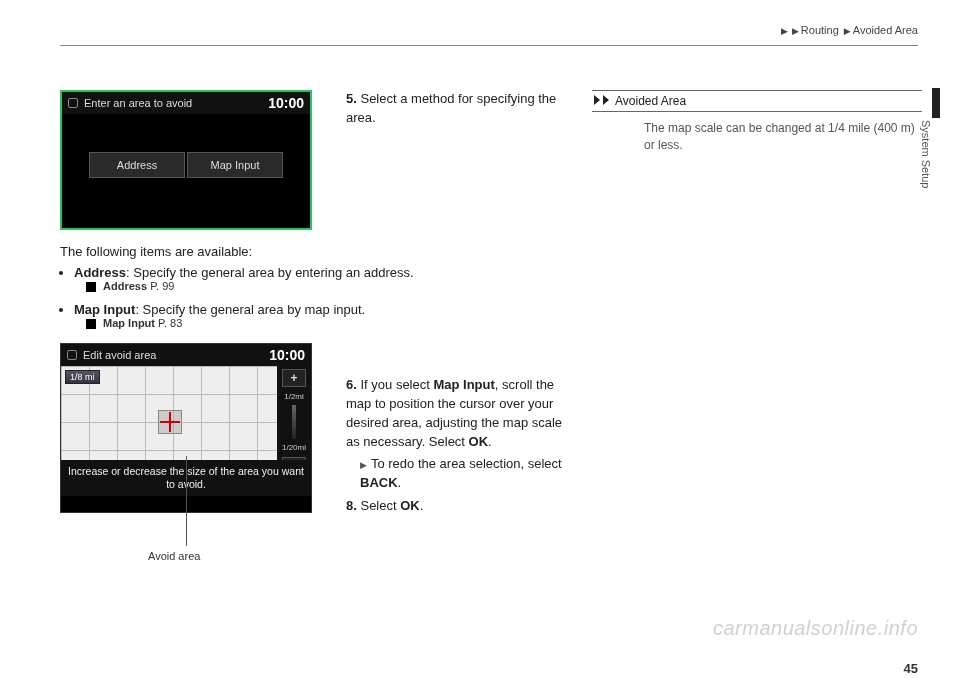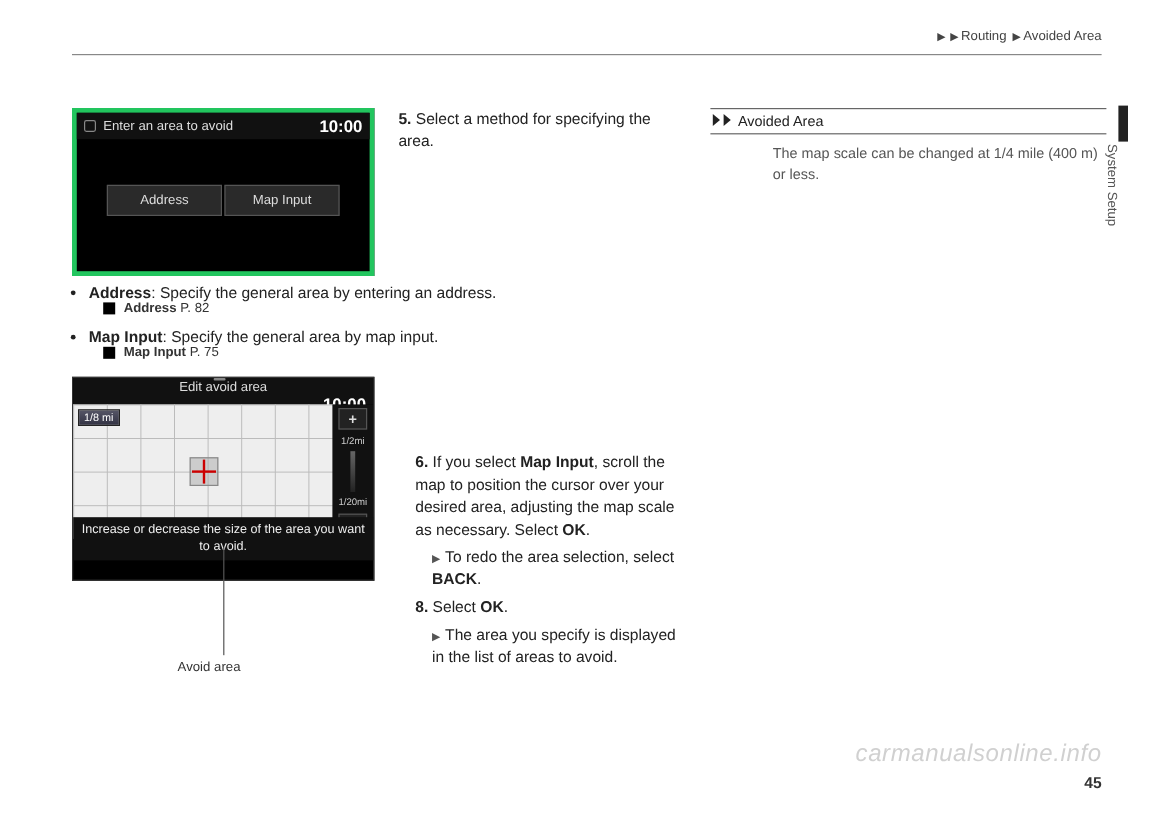--- a/index.html
+++ b/index.html
@@ -50,21 +50,21 @@
     position: absolute;
     left: 60px;
     top: 90px;
     width: 510px;
   }
   .shot1 {
     width: 252px;
     height: 140px;
     background: #000;
     position: relative;
-    border: 4px solid #22c55e;
+    border: 2px solid #22c55e;
   }
   .shot1-top {
     height: 22px;
     background: #111;
     display: flex;
     align-items: center;
     padding: 0 6px;
     color: #ddd;
     font-size: 11px;
   }
@@ -83,21 +83,21 @@
   .shot1-btn {
     width: 96px; height: 26px;
     background: #2a2a2a;
     border: 1px solid #555;
     color: #ddd;
     font-size: 11px;
     display: flex; align-items: center; justify-content: center;
   }
   .step5 {
     position: absolute;
-    left: 332px;
+    left: 346px;
     top: 90px;
     width: 225px;
     font-size: 13px;
     line-height: 1.45;
   }
   .step-num { font-weight: bold; }
   .items-intro {
     margin-top: 14px;
     font-size: 13px;
   }
@@ -123,21 +123,21 @@
   .shot2 {
     width: 252px;
     height: 170px;
     background: #000;
     border:1px solid #333;
     position: relative;
   }
   .shot2-top {
     height: 22px;
     background: #111;
-    display:flex;align-items:center;padding:0 6px;color:#ddd;font-size:11px;flex-direction:column;
+    display:flex;align-items:center;padding:0 6px;color:#ddd;font-size:11px;
   }
   .shot2-top .dot {
     width:10px;height:10px;border:1px solid #888;border-radius:2px;margin-right:6px;
   }
   .shot2-top .time{margin-left:auto;font-weight:bold;font-size:14px;color:#fff;}
   .map-area {
     position:absolute;top:22px;left:0;width:218px;height:112px;
     background:#eee;
     background-image:
       linear-gradient(#bbb 1px, transparent 1px),
@@ -229,21 +229,21 @@
   }
   .sidebar-head .chevfill2::before{
     content:"";display:inline-block;
     border-left:6px solid #222;border-top:5px solid transparent;border-bottom:5px solid transparent;
     margin-left:-3px;
   }
   .sidebar-body{
     font-size:12px;color:#555;padding:8px 4px;line-height:1.4;margin-left:48px;
   }
   .page-num{
-    position:absolute;right:42px;bottom:18px;
+    position:absolute;right:42px;bottom:2px;
     font-size:13px;font-weight:bold;color:#333;
   }
   .watermark{
     position:absolute;right:42px;bottom:38px;
     font-size:20px;color:rgba(120,120,120,.35);
     font-style:italic;letter-spacing:.5px;
   }
 </style>
 </head>
 <body>
@@ -265,36 +265,37 @@
         <span class="dot"></span>
         <span>Enter an area to avoid</span>
         <span class="time">10:00</span>
       </div>
       <div class="shot1-buttons">
         <div class="shot1-btn">Address</div>
         <div class="shot1-btn">Map Input</div>
       </div>
     </div>
 
+    <p class="items-intro">The following items are available:</p>
 
     <ul class="bullets">
       <li>
         <b>Address</b><span>: Specify the general area by entering an address.</span>
         <div class="ref">
           <span class="link-icon"></span>
           <b>Address</b>
-          <span>P. 82</span>
+          <span>P. 99</span>
         </div>
       </li>
       <li>
         <b>Map Input</b><span>: Specify the general area by map input.</span>
         <div class="ref">
           <span class="link-icon"></span>
           <b>Map Input</b>
-          <span>P. 75</span>
+          <span>P. 83</span>
         </div>
       </li>
     </ul>
 
     <div class="shot2-wrap">
       <div class="shot2">
         <div class="shot2-top">
           <span class="dot"></span>
           <span>Edit avoid area</span>
           <span class="time">10:00</span>
@@ -330,23 +331,20 @@
       <span class="step-num">6.</span>
       <span>If you select </span><b>Map Input</b><span>, scroll the map to position the cursor over your desired area, adjusting the map scale as necessary. Select </span><b>OK</b><span>.</span>
     </p>
     <p style="padding-left:14px">
       <span class="sub-tri"></span><span>To redo the area selection, select </span><b>BACK</b><span>.</span>
     </p>
     <p>
       <span class="step-num">8.</span>
       <span>Select </span><b>OK</b><span>.</span>
     </p>
-    <p style="padding-left:14px">
-      <span class="sub-tri"></span><span>The area you specify is displayed in the list of areas to avoid.</span>
-    </p>
   </div>
 
   <div class="sidebar">
     <div class="sidebar-head">
       <span class="chevfill"></span>
         <span class="chevfill2"></span>
       <span>Avoided Area</span>
     </div>
     <div class="sidebar-body">The map scale can be changed at 1/4 mile (400 m) or less.</div>
   </div>

